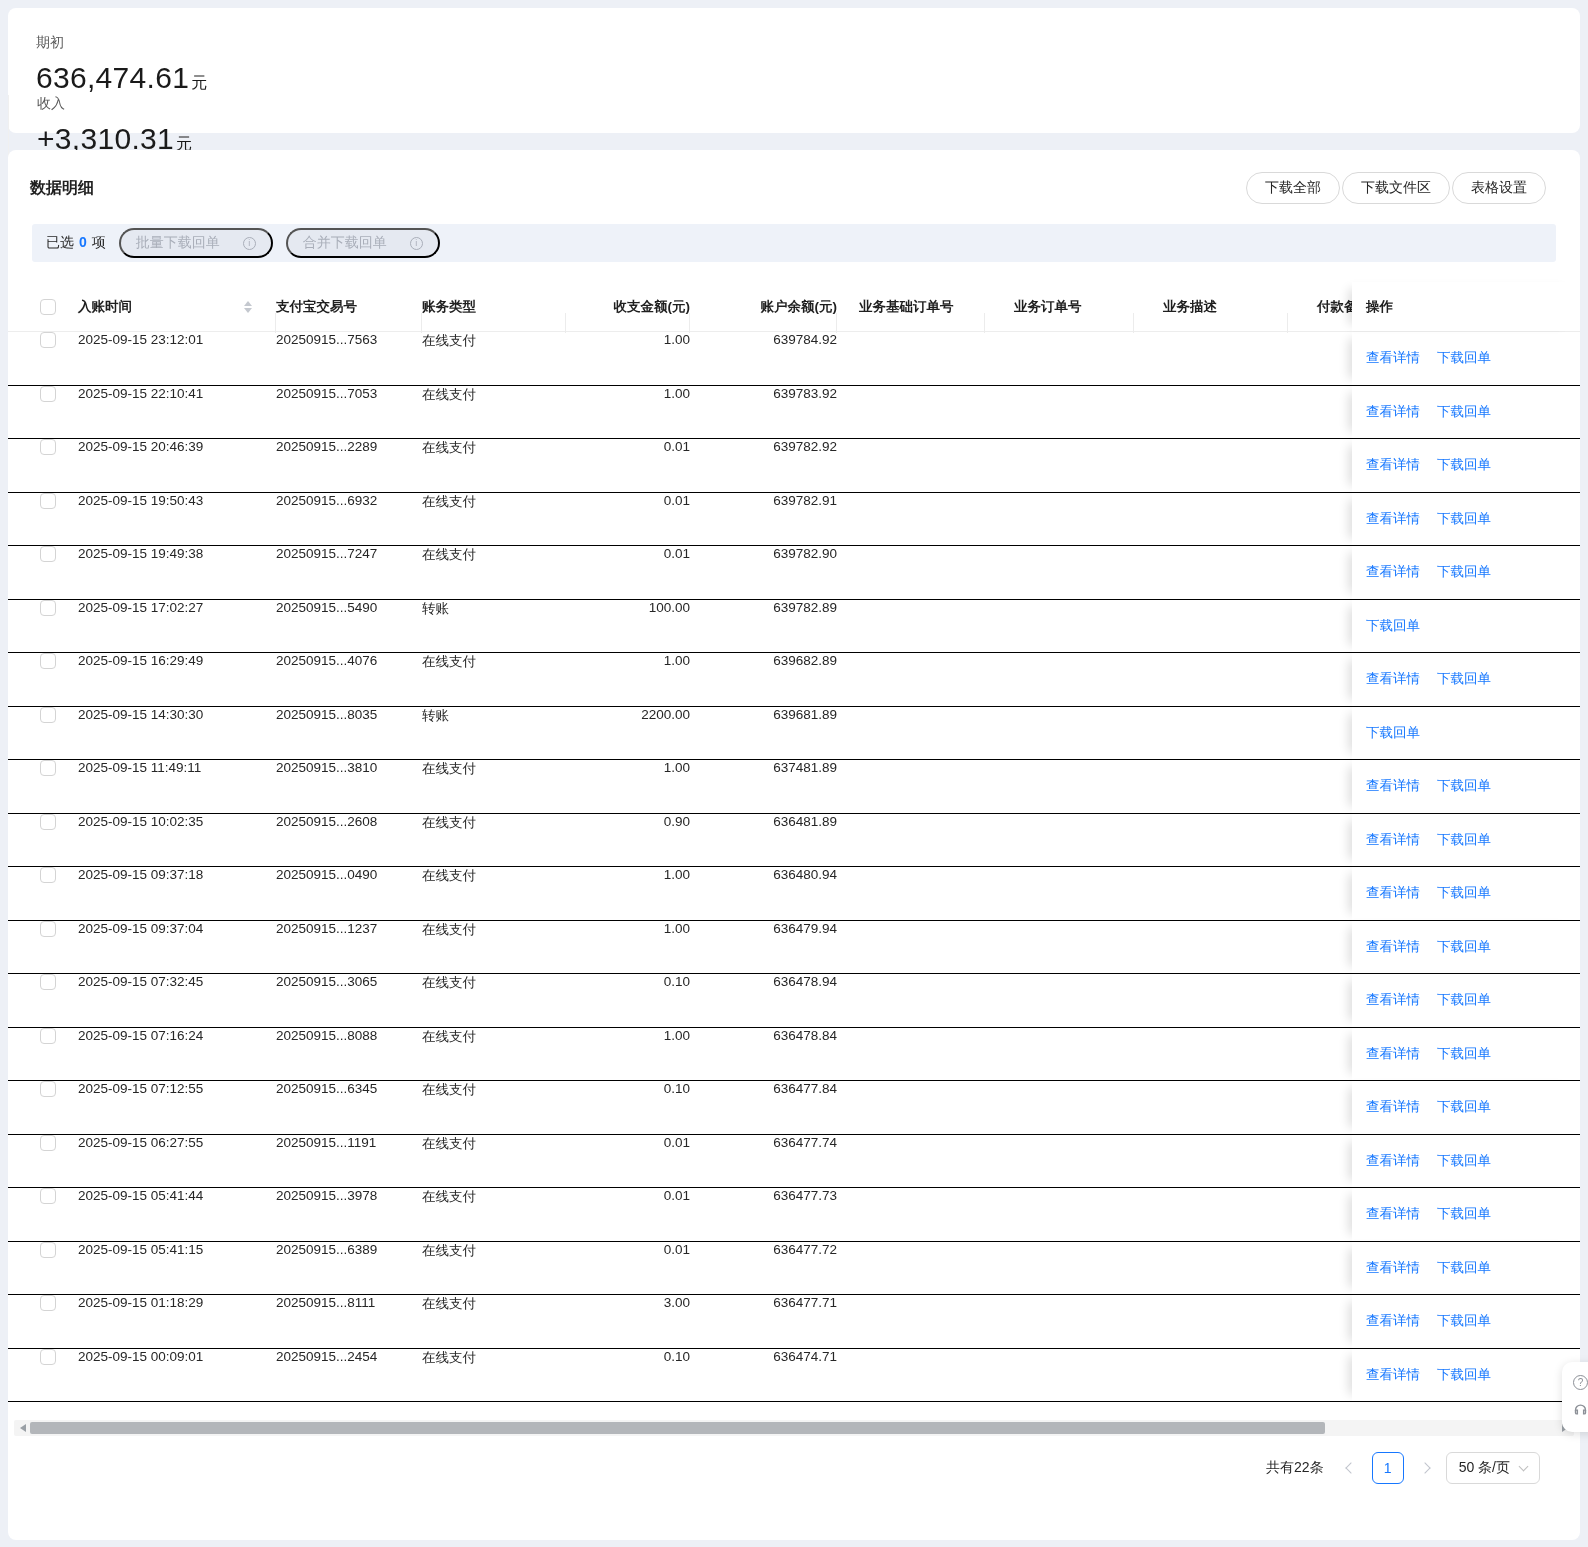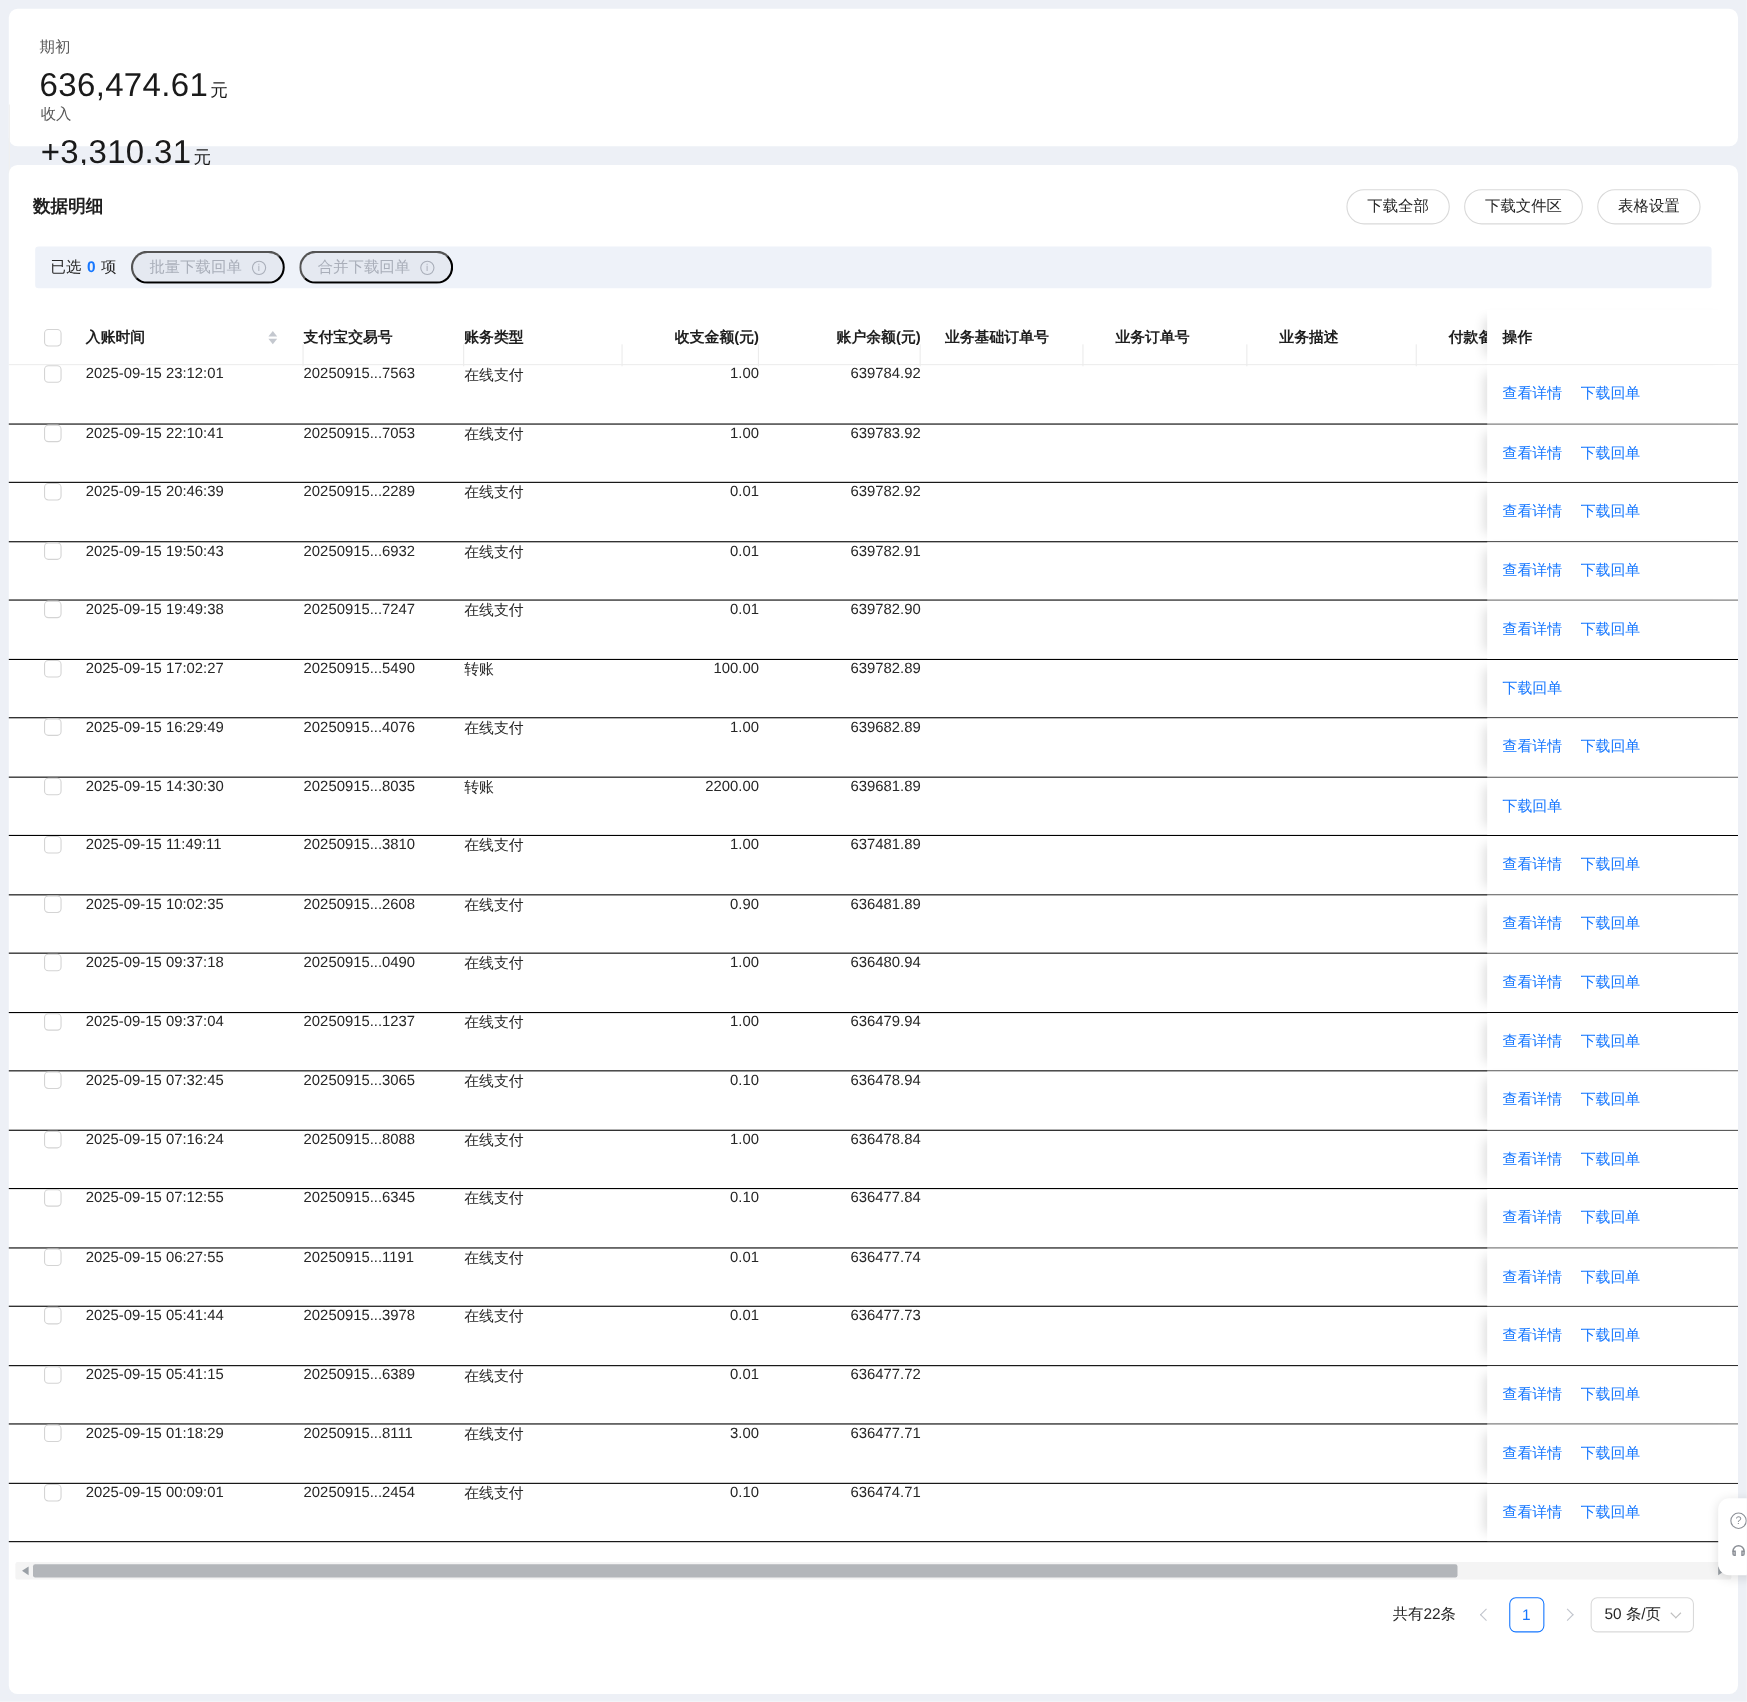--- a/index.html
+++ b/index.html
@@ -18,34 +18,34 @@
   .sum-label { font-size:14px; color:#595959; }
   .sum-value { margin-top:9px; font-size:30px; color:#1a1a1a; font-weight:500; letter-spacing:.3px; }
   .sum-unit { font-size:16px; font-weight:400; margin-left:2px; }
   .sum-sub { margin-top:9px; font-size:13px; color:#8c8c8c; }
   .sum-sub a { color:#1677ff; text-decoration:none; margin-left:6px; cursor:pointer; }
 
   
   .panel { margin:17px 8px 0; height:1390px; position:relative; }
   .panel-head { display:flex; justify-content:space-between; align-items:center; padding:22px 34px 0 22px; }
   .panel-title { font-size:16px; font-weight:700; color:#1f1f1f; }
-  .pill-group { display:flex; gap:13px; }
+  .pill-group { display:flex; gap:2px; }
   .pill {
     height:32px; border:1px solid #d9d9d9; border-radius:16px; background:#fff;
     font-size:14px; color:#262626; padding:0 18px; display:inline-flex; align-items:center; cursor:pointer;
   }
 
   .sel-bar {
     margin:20px 24px 0; background:#eef2f9; border-radius:3px; height:38px;
     display:flex; align-items:center; padding:0 14px; gap:13px; font-size:14px; color:#262626;
   }
   .sel-count { color:#1677ff; font-weight:700; margin:0 5px; }
   .pill-disabled {
     height:30px; border-radius:16px; background:#e5e9f1; color:#a9aeb9;
-    font-size:14px; padding:0 15px; display:inline-flex; align-items:center; gap:9px; cursor:not-allowed;
+    font-size:14px; padding:0 15px; display:inline-flex; align-items:center; gap:23px; cursor:not-allowed;
   }
   .info-icon {
     width:13px; height:13px; border:1px solid currentColor; border-radius:50%;
     font-size:9px; line-height:11px; display:inline-flex; align-items:center; justify-content:center;
   }
 
   
   .table { margin-top:20px; font-size:13.5px; }
   .thead { display:flex; align-items:center; height:50px; border-bottom:1px solid #ededed; font-weight:700; color:#1f1f1f; }
   .tr { display:flex; align-items:flex-start; height:53.5px; border-bottom:1px solid #000000; }

